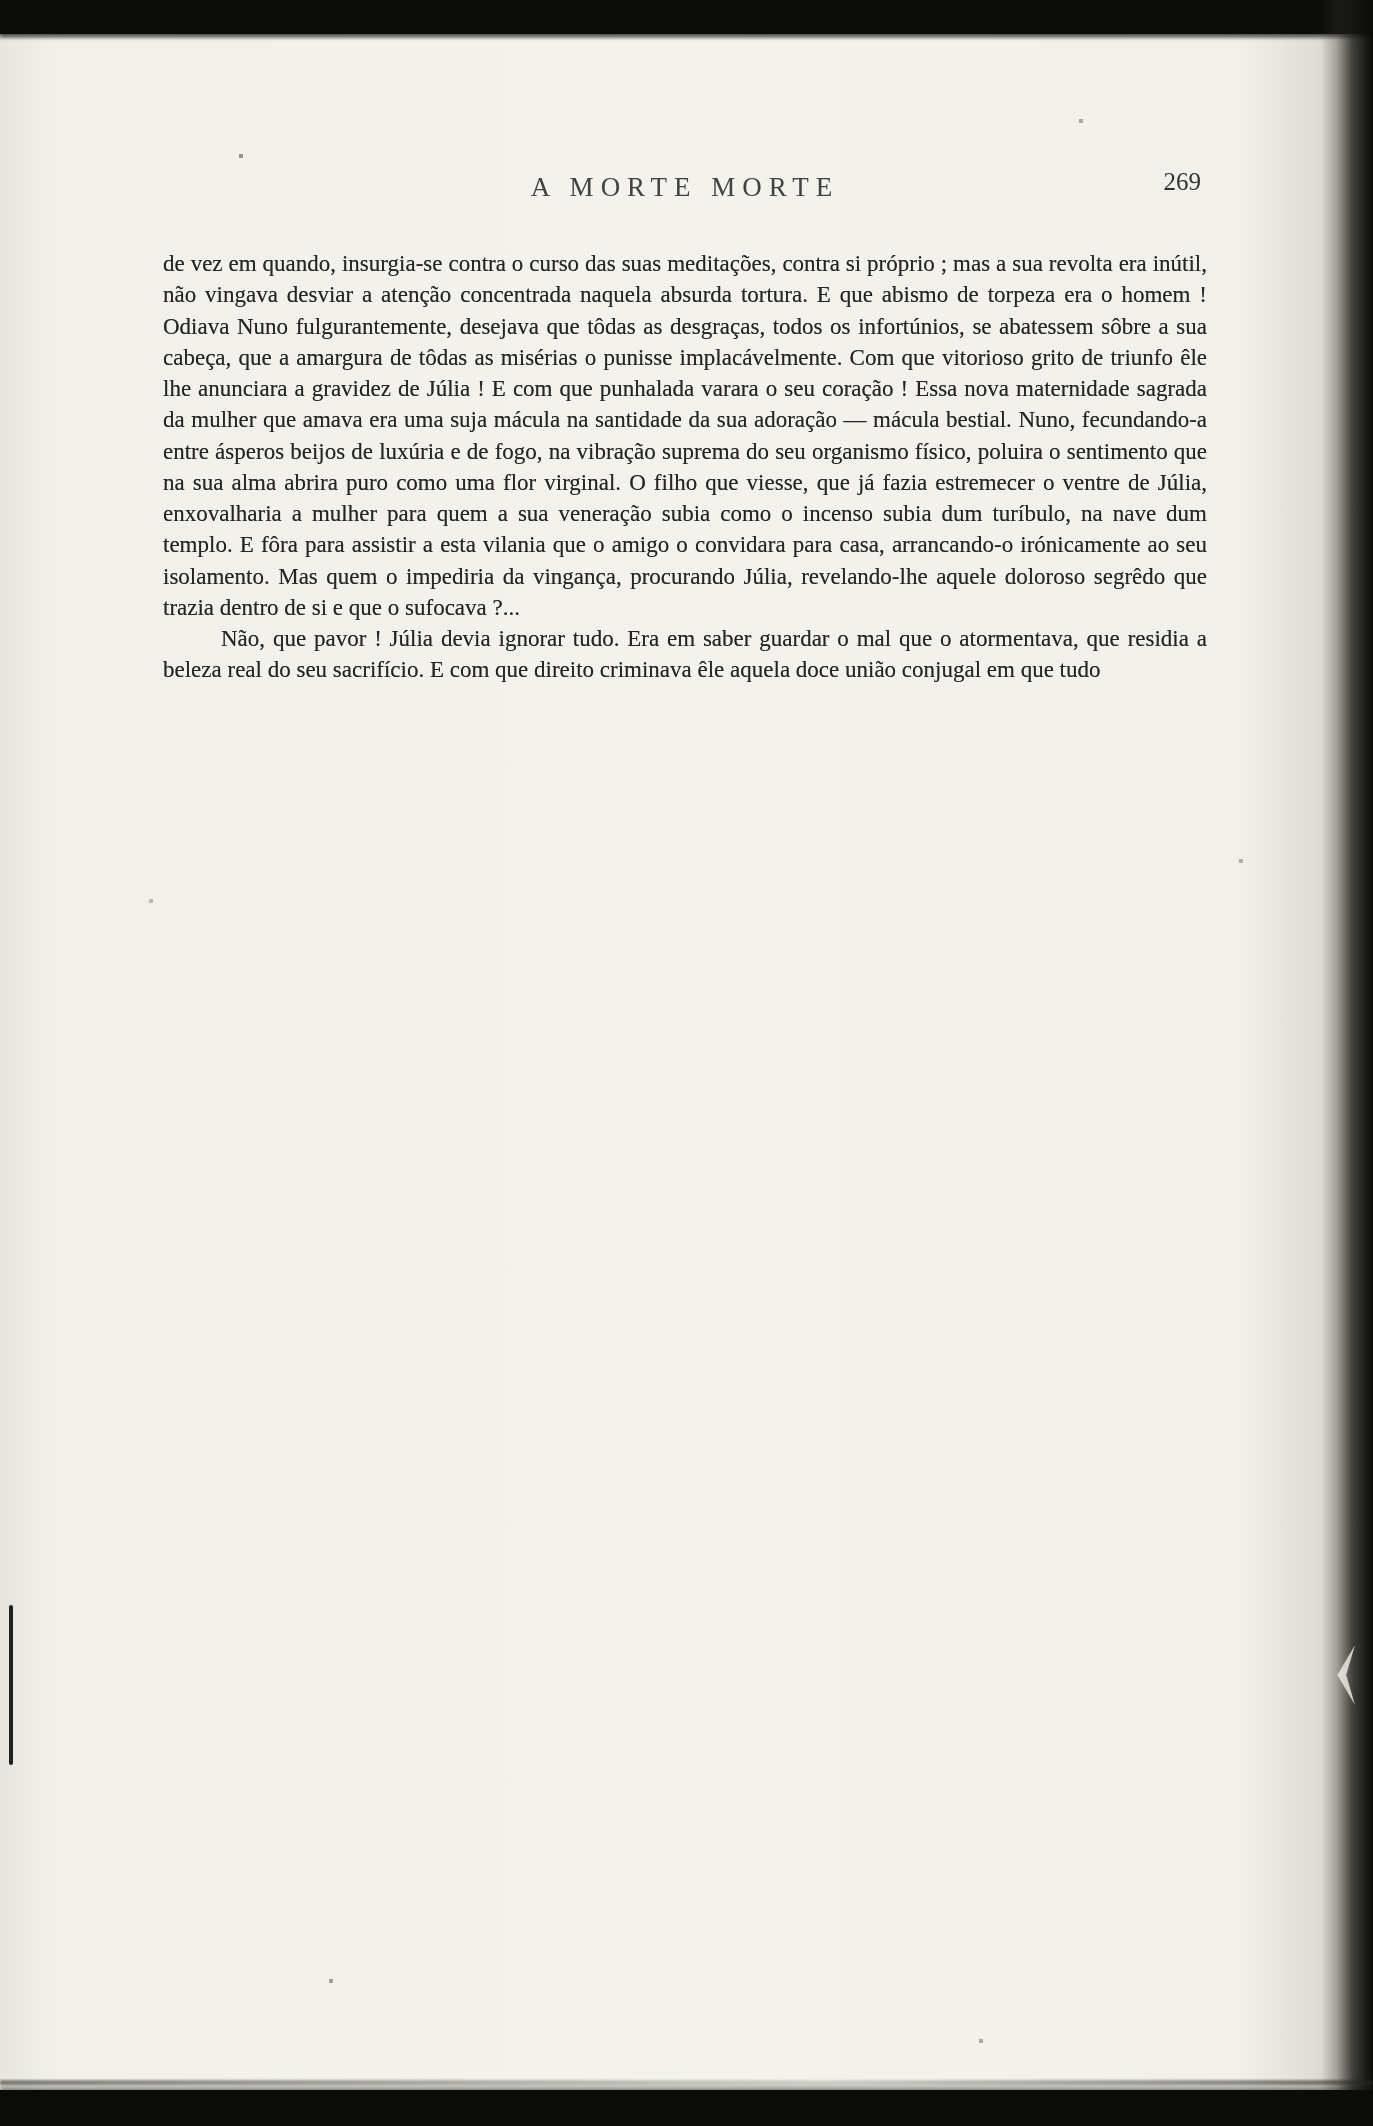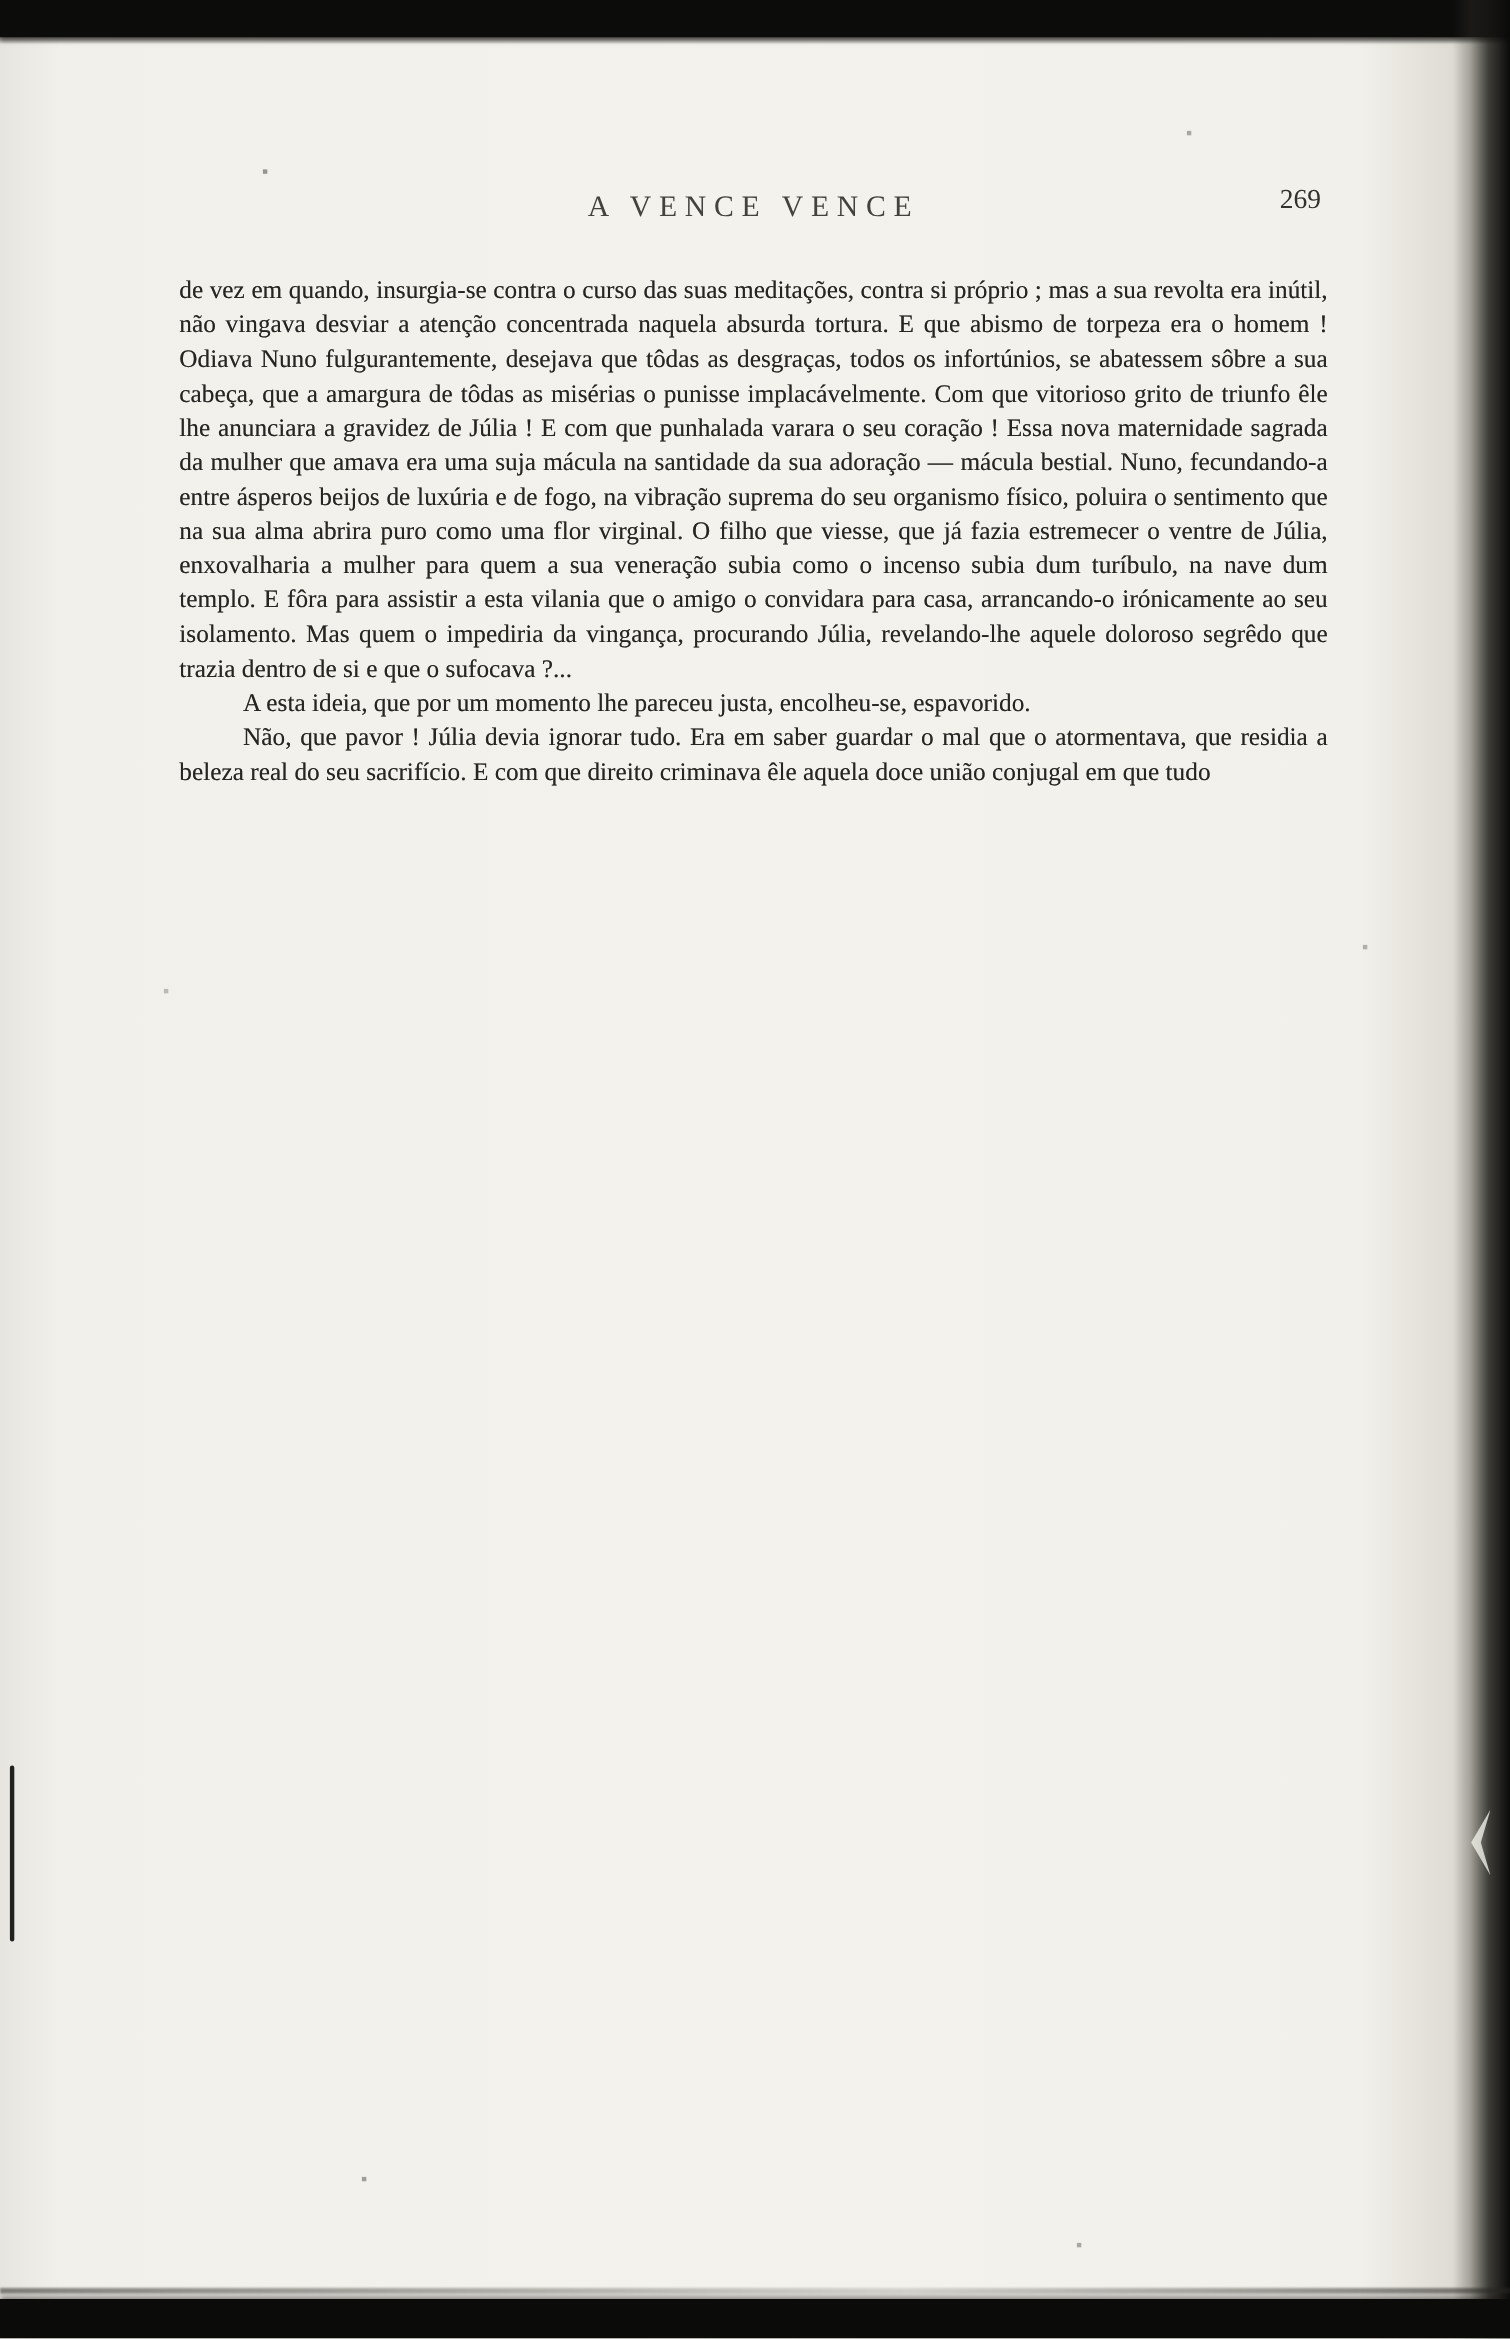--- a/index.html
+++ b/index.html
@@ -146,24 +146,23 @@
 
 <div class="scan-page">
 
   <div class="bar-top"></div>
   <div class="right-band"></div>
   <div class="right-band-notch"></div>
   <div class="left-mark"></div>
   <div class="speckles"></div>
 
   <div class="page-header">
-    <div class="running-title">A VENCE VENCE</div>
+    <div class="running-title">A MORTE MORTE</div>
     <div class="page-number">269</div>
   </div>
 
   <div class="body-text">
     <p class="no-indent">de vez em quando, insurgia-se contra o curso das suas meditações, contra si próprio ; mas a sua revolta era inútil, não vingava desviar a atenção concentrada naquela absurda tortura. E que abismo de torpeza era o homem ! Odiava Nuno fulgurantemente, desejava que tôdas as desgraças, todos os infortúnios, se abatessem sôbre a sua cabeça, que a amargura de tôdas as misérias o punisse implacávelmente. Com que vitorioso grito de triunfo êle lhe anunciara a gravidez de Júlia ! E com que punhalada varara o seu coração ! Essa nova maternidade sagrada da mulher que amava era uma suja mácula na santidade da sua adoração — mácula bestial. Nuno, fecundando-a entre ásperos beijos de luxúria e de fogo, na vibração suprema do seu organismo físico, poluira o sentimento que na sua alma abrira puro como uma flor virginal. O filho que viesse, que já fazia estremecer o ventre de Júlia, enxovalharia a mulher para quem a sua veneração subia como o incenso subia dum turíbulo, na nave dum templo. E fôra para assistir a esta vilania que o amigo o convidara para casa, arrancando-o irónicamente ao seu isolamento. Mas quem o impediria da vingança, procurando Júlia, revelando-lhe aquele doloroso segrêdo que trazia dentro de si e que o sufocava ?...</p>
-    <p>A esta ideia, que por um momento lhe pareceu justa, encolheu-se, espavorido.</p>
     <p>Não, que pavor ! Júlia devia ignorar tudo. Era em saber guardar o mal que o atormentava, que residia a beleza real do seu sacrifício. E com que direito criminava êle aquela doce união conjugal em que tudo</p>
   </div>
 
   <div class="bar-bottom"></div>
 </div>
 
 </body></html>

